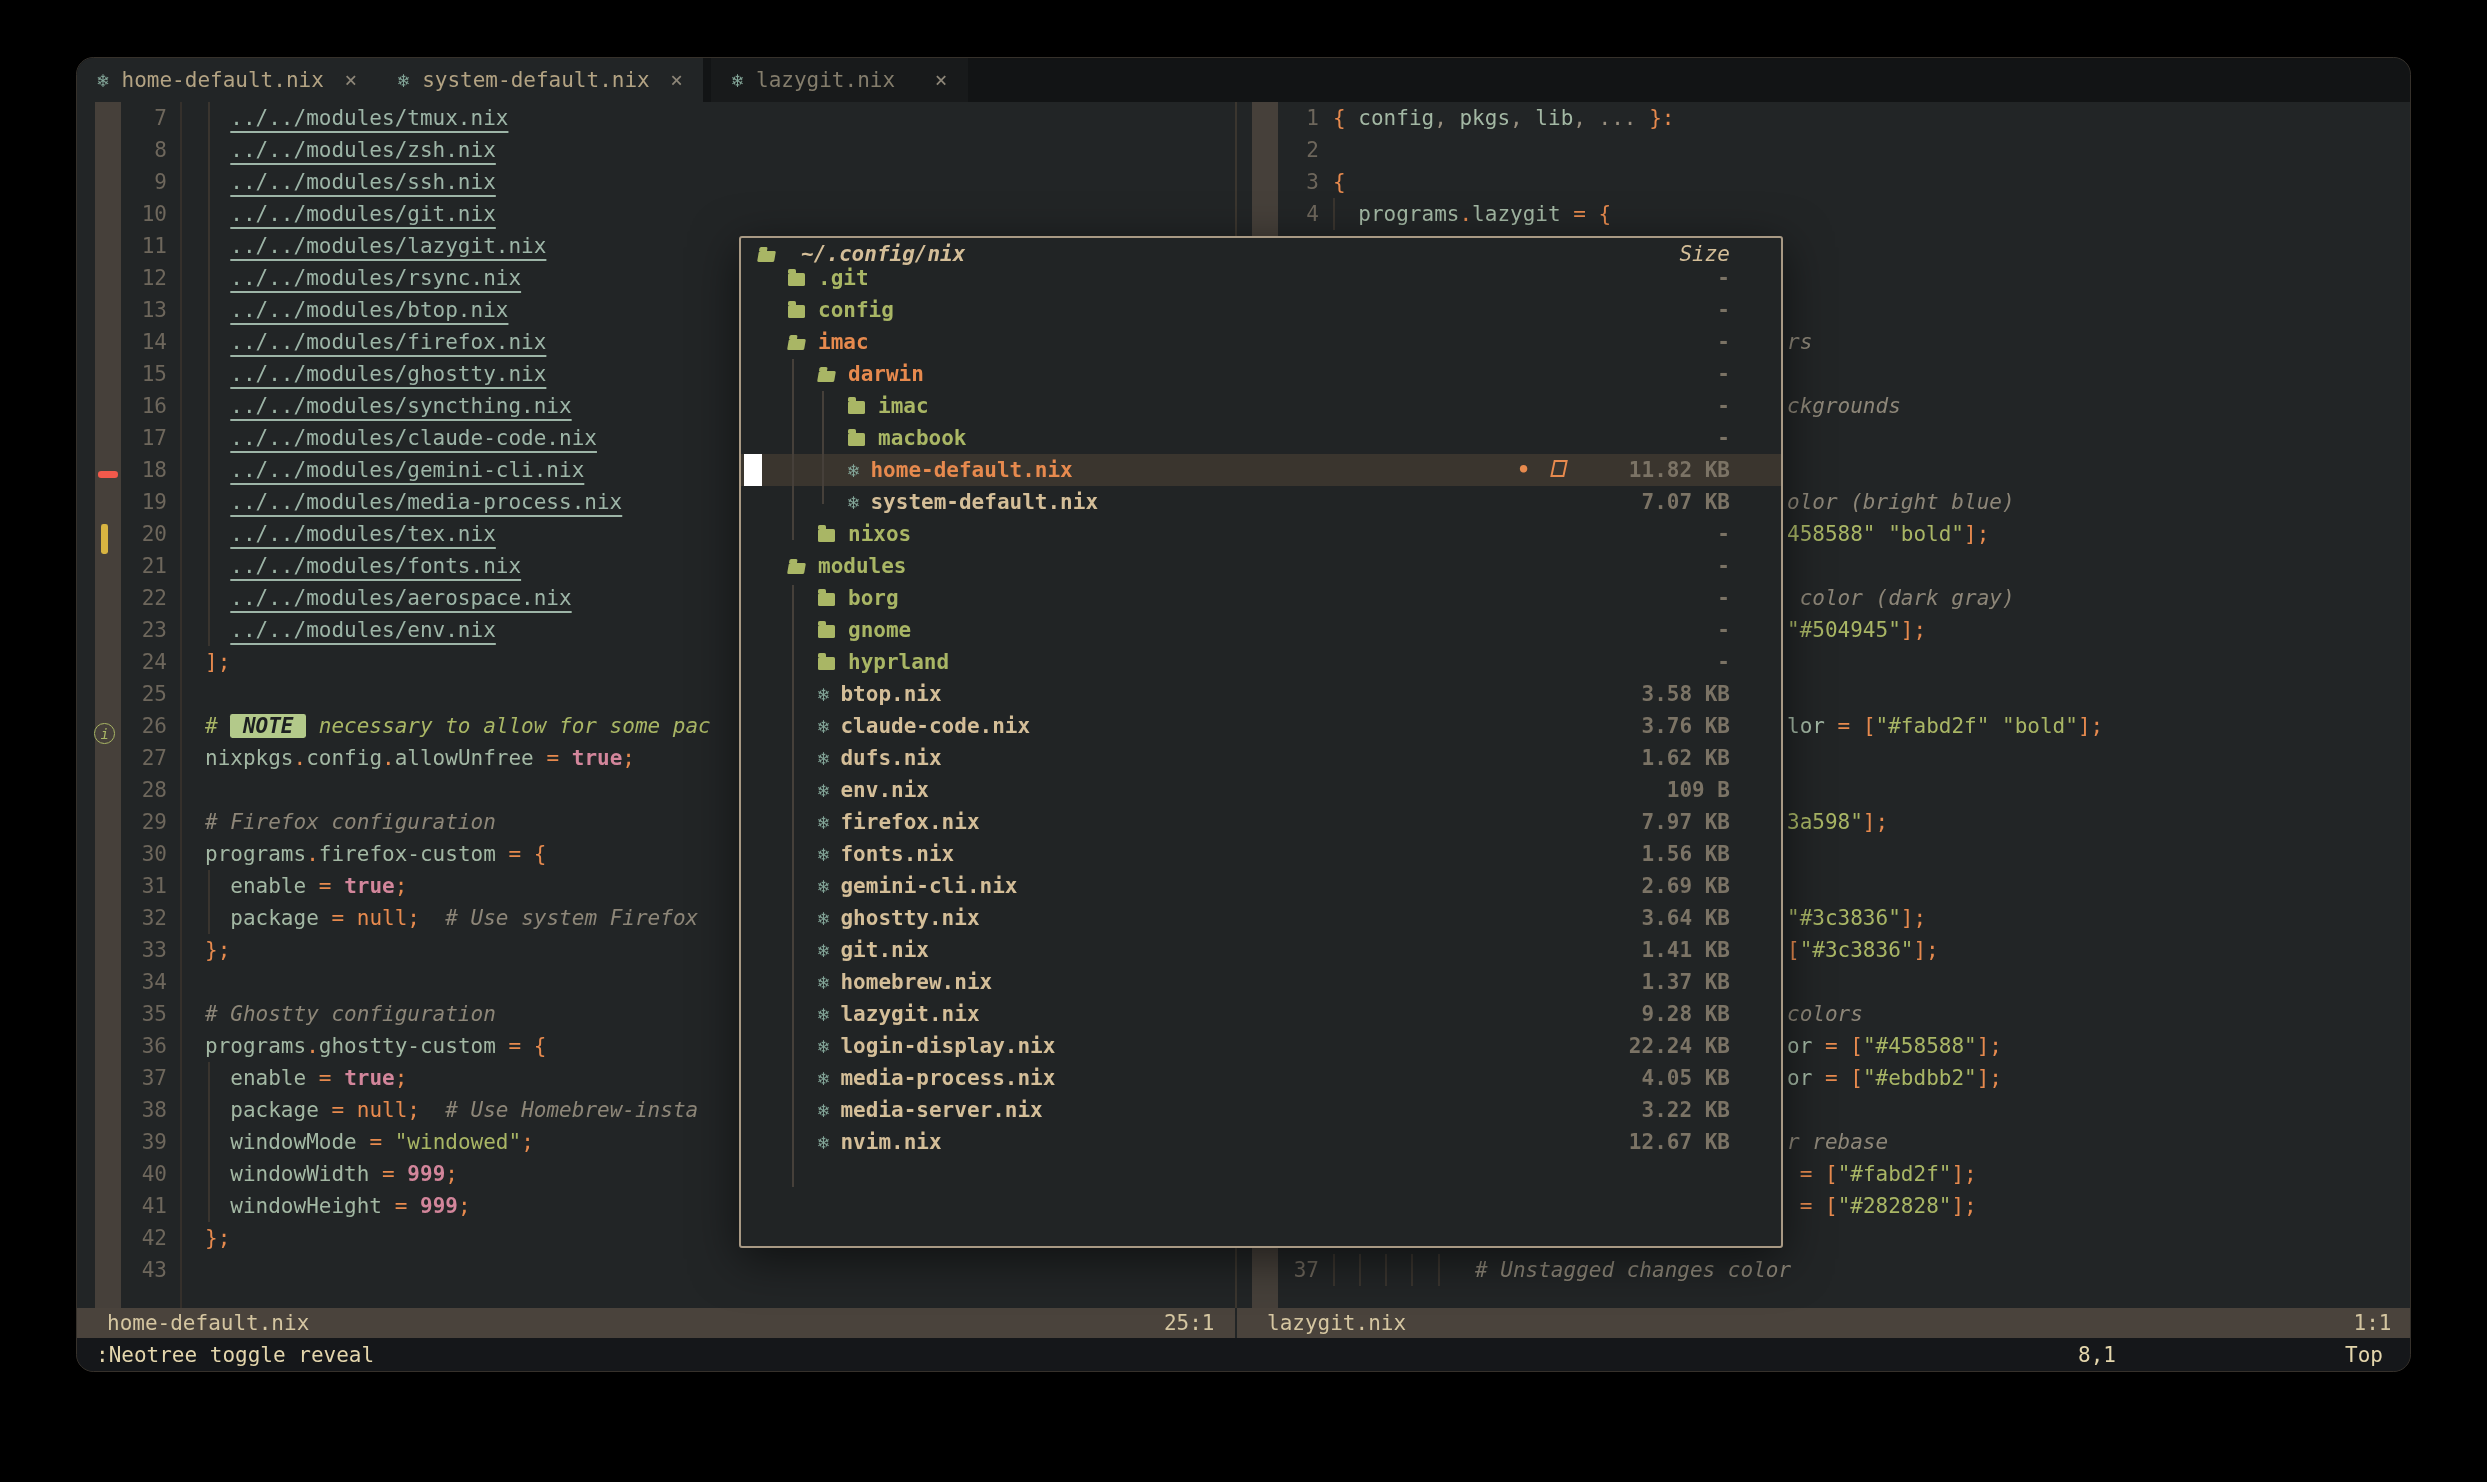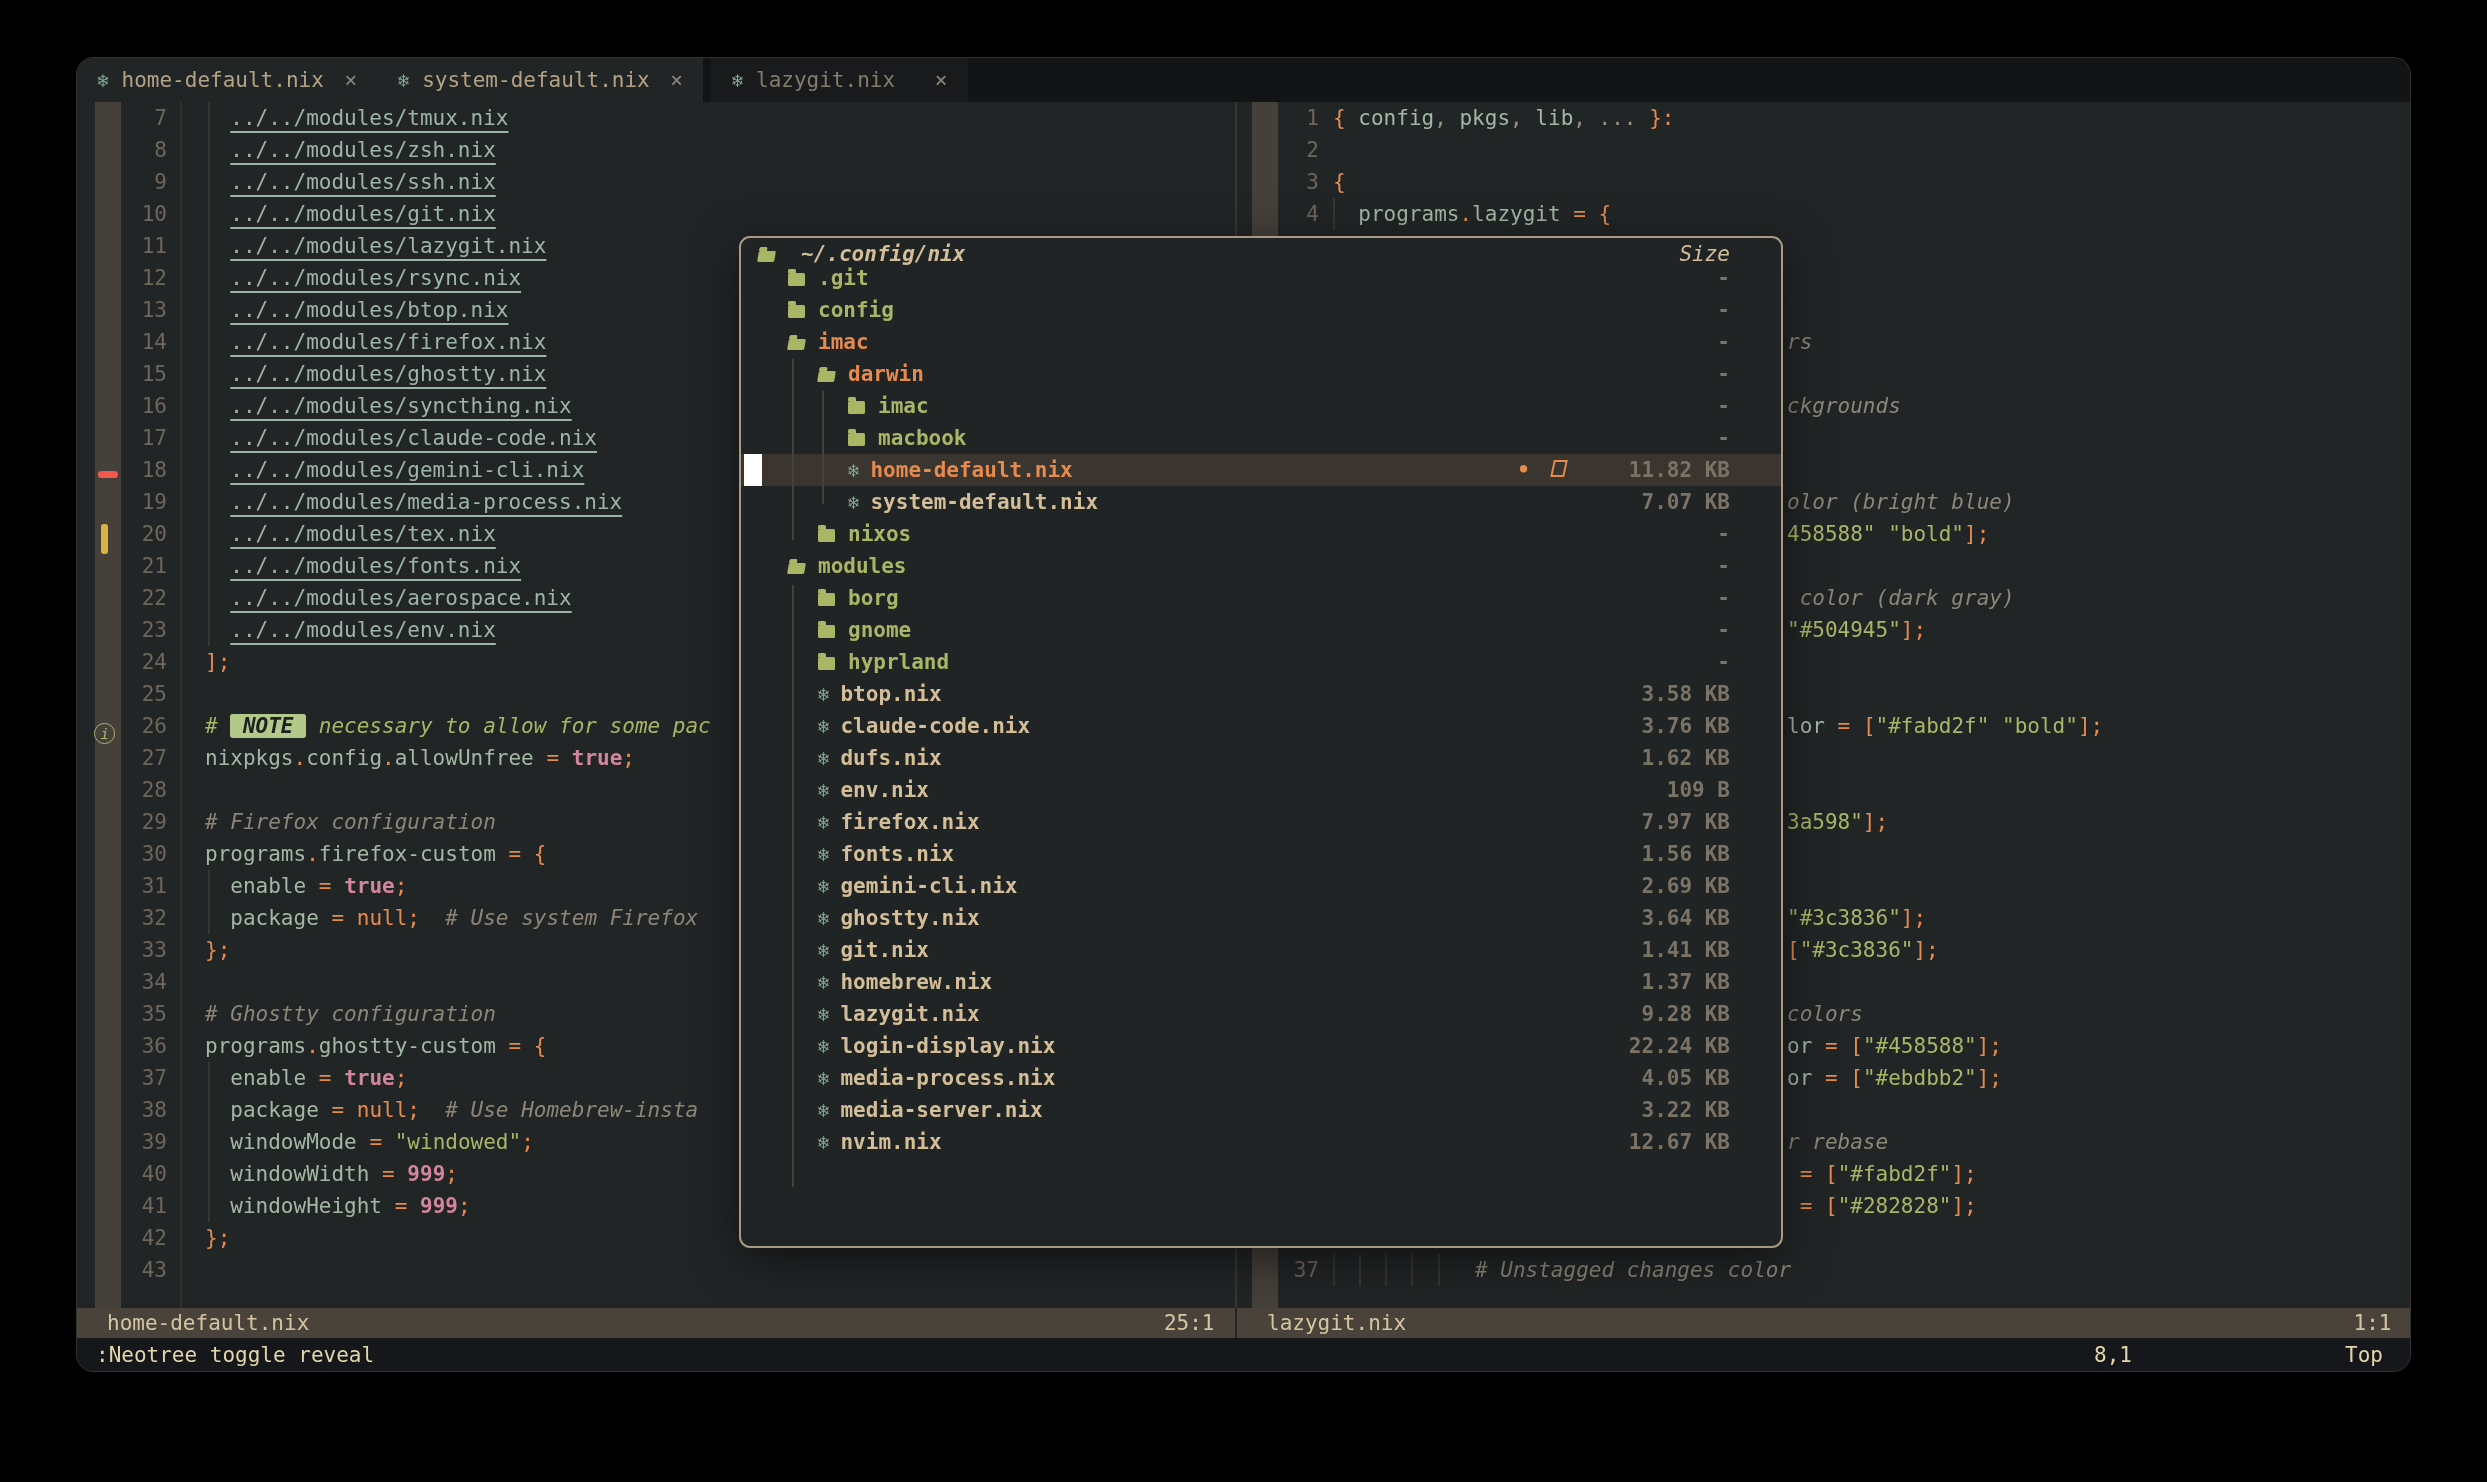--- a/index.html
+++ b/index.html
@@ -47,21 +47,21 @@
   .tk-gi{color:var(--green);font-style:italic;}
   .tk-u{color:var(--path);text-decoration:underline;text-underline-offset:5.5px;text-decoration-thickness:1.6px;text-align:center;}
   .tk-nb{background:var(--notebg);color:#1d2021;font-weight:bold;font-style:italic;border-radius:2.4px;}
   
   .sign-delete{position:absolute;left:20.5px;width:20.5px;height:7px;border-radius:3.2px;background:var(--signred);}
   .sign-change{position:absolute;left:24px;width:7px;height:30px;border-radius:2.4px;background:var(--signyellow);}
   .sign-info{position:absolute;left:17.4px;width:20.5px;height:20.5px;border:1.6px solid var(--green);border-radius:50%;
              color:var(--green);font-size:14px;line-height:20.5px;text-align:center;font-style:italic;box-sizing:border-box;}
   
   #popup{position:absolute;left:662px;top:178px;width:1044px;height:1012px;background:var(--popupbg);
-         border:2.4px solid var(--popupborder);border-radius:11px;box-sizing:border-box;z-index:10;
+         border:2.4px solid var(--popupborder);border-radius:3px;box-sizing:border-box;z-index:10;
          box-shadow:0 11px 47px rgba(0,0,0,.55);overflow:hidden;}
   #tree{position:absolute;left:0;top:24px;width:100%;font-weight:bold;}
   .trow{position:relative;height:32px;line-height:32px;white-space:pre;}
   .trow.sel{background:var(--selbg);}
   .cursorblock{position:absolute;left:3.2px;top:0;width:17.4px;height:32px;background:#fff;}
   .tindent{display:inline-block;}
   .fold{display:inline-block;width:17.4px;height:12.6px;background:var(--green);border-radius:1.6px;position:relative;
         margin:0 12.6px 0 0;vertical-align:-0.8px;}
   .fold::before{content:"";position:absolute;top:-4px;left:0;width:8px;height:4px;background:var(--green);border-radius:1.6px 1.6px 0 0;}
   .fold.open{transform:skewX(-10deg);height:11px;}
@@ -77,21 +77,21 @@
   #tree-size-h{position:absolute;right:51px;top:0;font-style:italic;color:var(--cream);}
   
   #statusline{position:absolute;left:0;top:1250px;width:100%;height:30px;line-height:30px;}
   .stsec{position:absolute;top:0;height:100%;background:var(--statusbg);color:#d5c6a1;}
   #st-left{left:0;width:1158px;}
   #st-right{left:1160px;width:1175px;}
   .st-file{position:absolute;left:30px;}
   .st-pos{position:absolute;right:20.5px;}
   #cmdline{position:absolute;left:0;top:1280px;width:100%;height:35px;line-height:35px;background:var(--cmdbg);color:#e4d6ac;}
   #cmd-text{position:absolute;left:19px;}
-  #cmd-pos{position:absolute;right:278px;}
+  #cmd-pos{position:absolute;right:294px;}
   #cmd-scroll{position:absolute;right:27px;}
 </style>
 </head>
 <body>
 
 <div id="root" style="--outer: #000000; --bg: #222526; --tabbar: #121415; --tabdark: #181a1b; --tabfg: #b3a383; --statusbg: #4a433c; --cmdbg: #15171a; --cream: #d4be98; --sage: #a3b8a4; --green: #a9b665; --orange: #e78a4e; --red: #ea6962; --pink: #d3869b; --blue: #83a598; --comment: #8d8678; --linenr: #6e675c; --strip: #46403a; --guide: #3a352f; --popupborder: #a89984; --popupbg: #212425; --selbg: #3a352e; --sizegray: #7b7365; --notebg: #b3c98a; --signred: #f2594b; --signyellow: #d8b441; --path: #9db5a7;">
   <div id="window">
 
     <div id="tabbar">
         <div class="tab">

